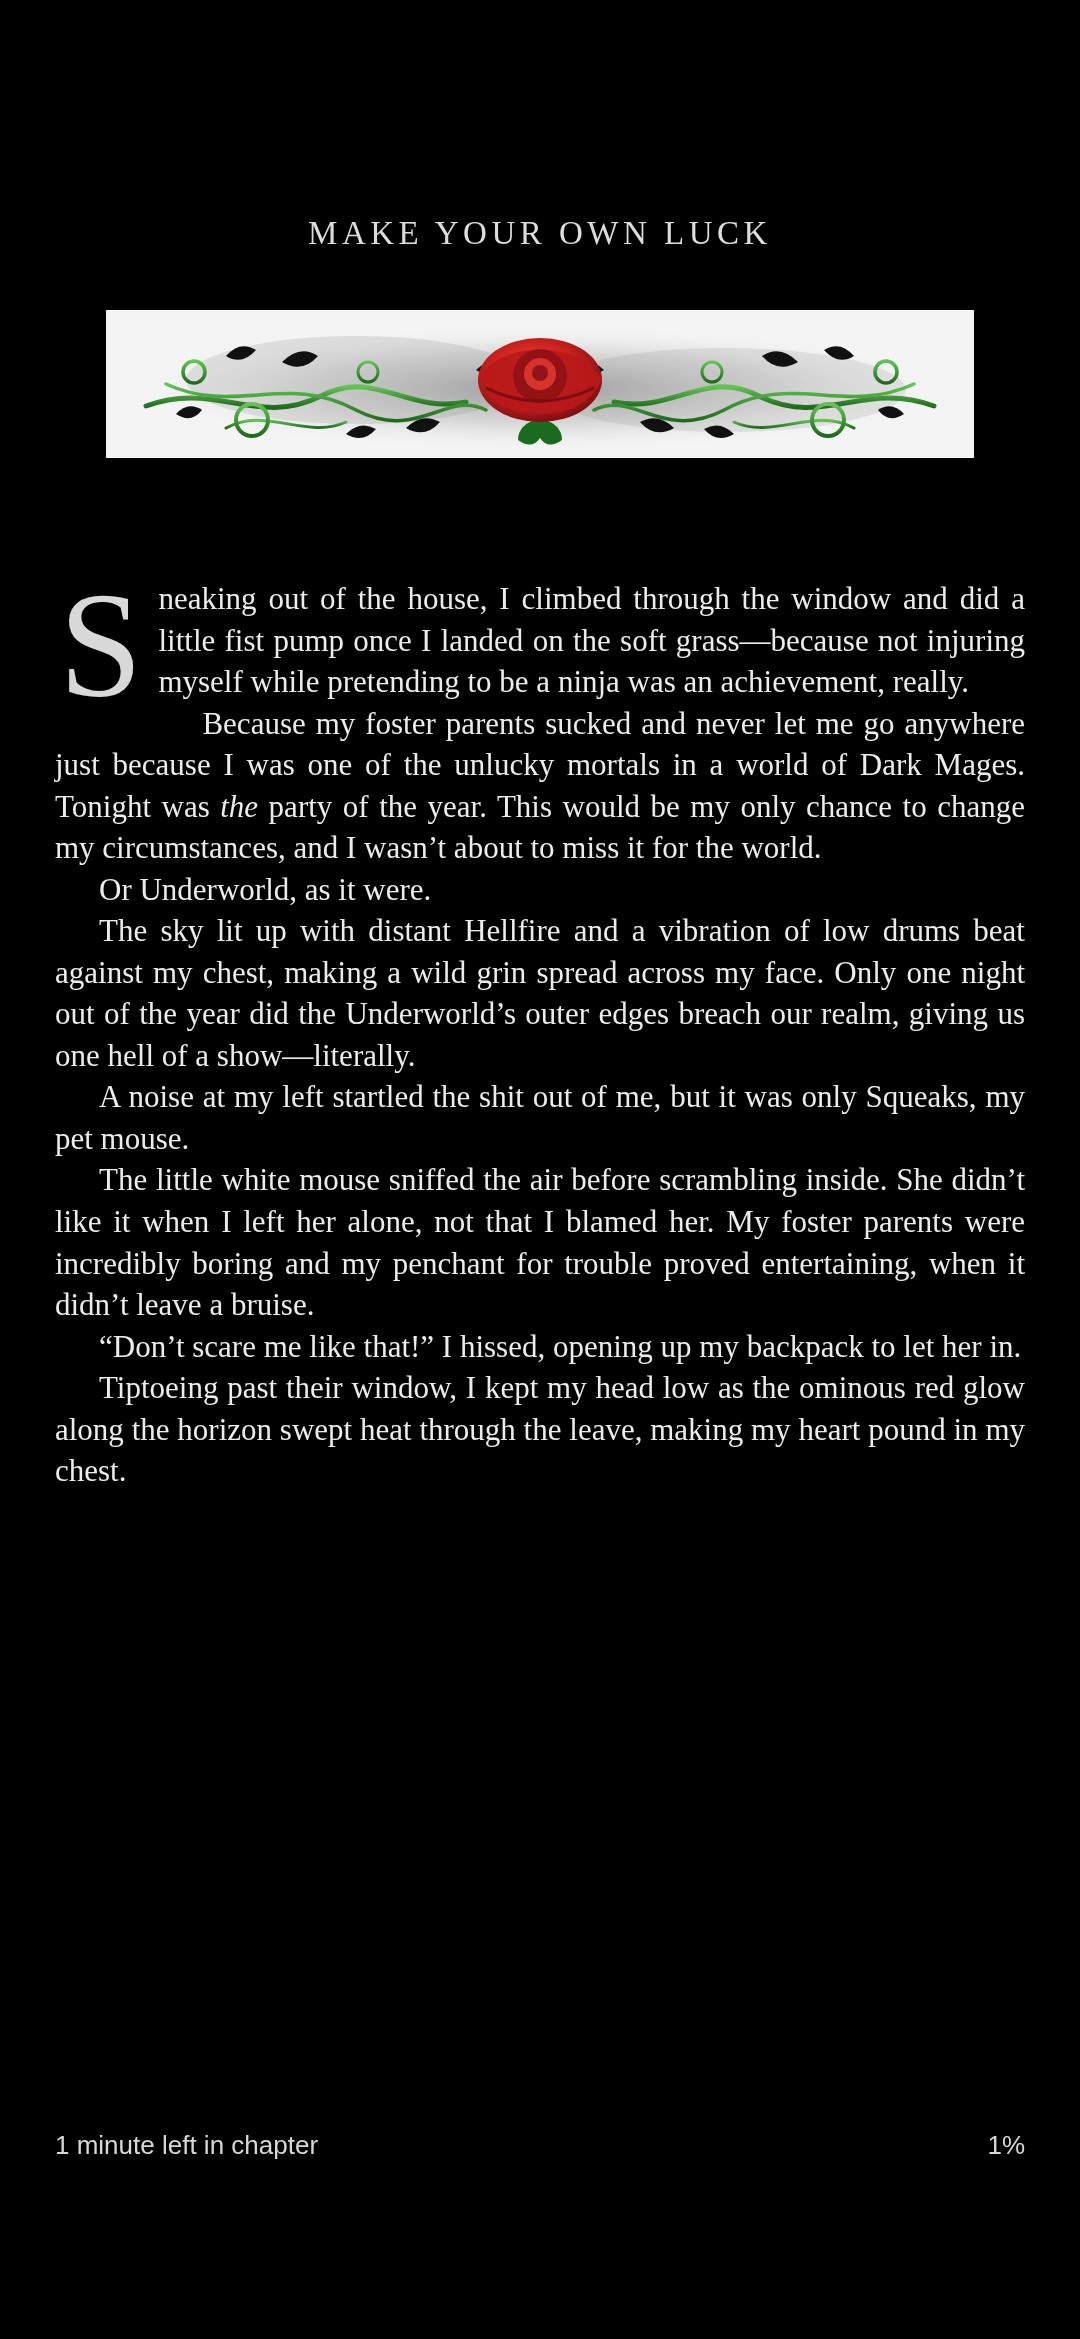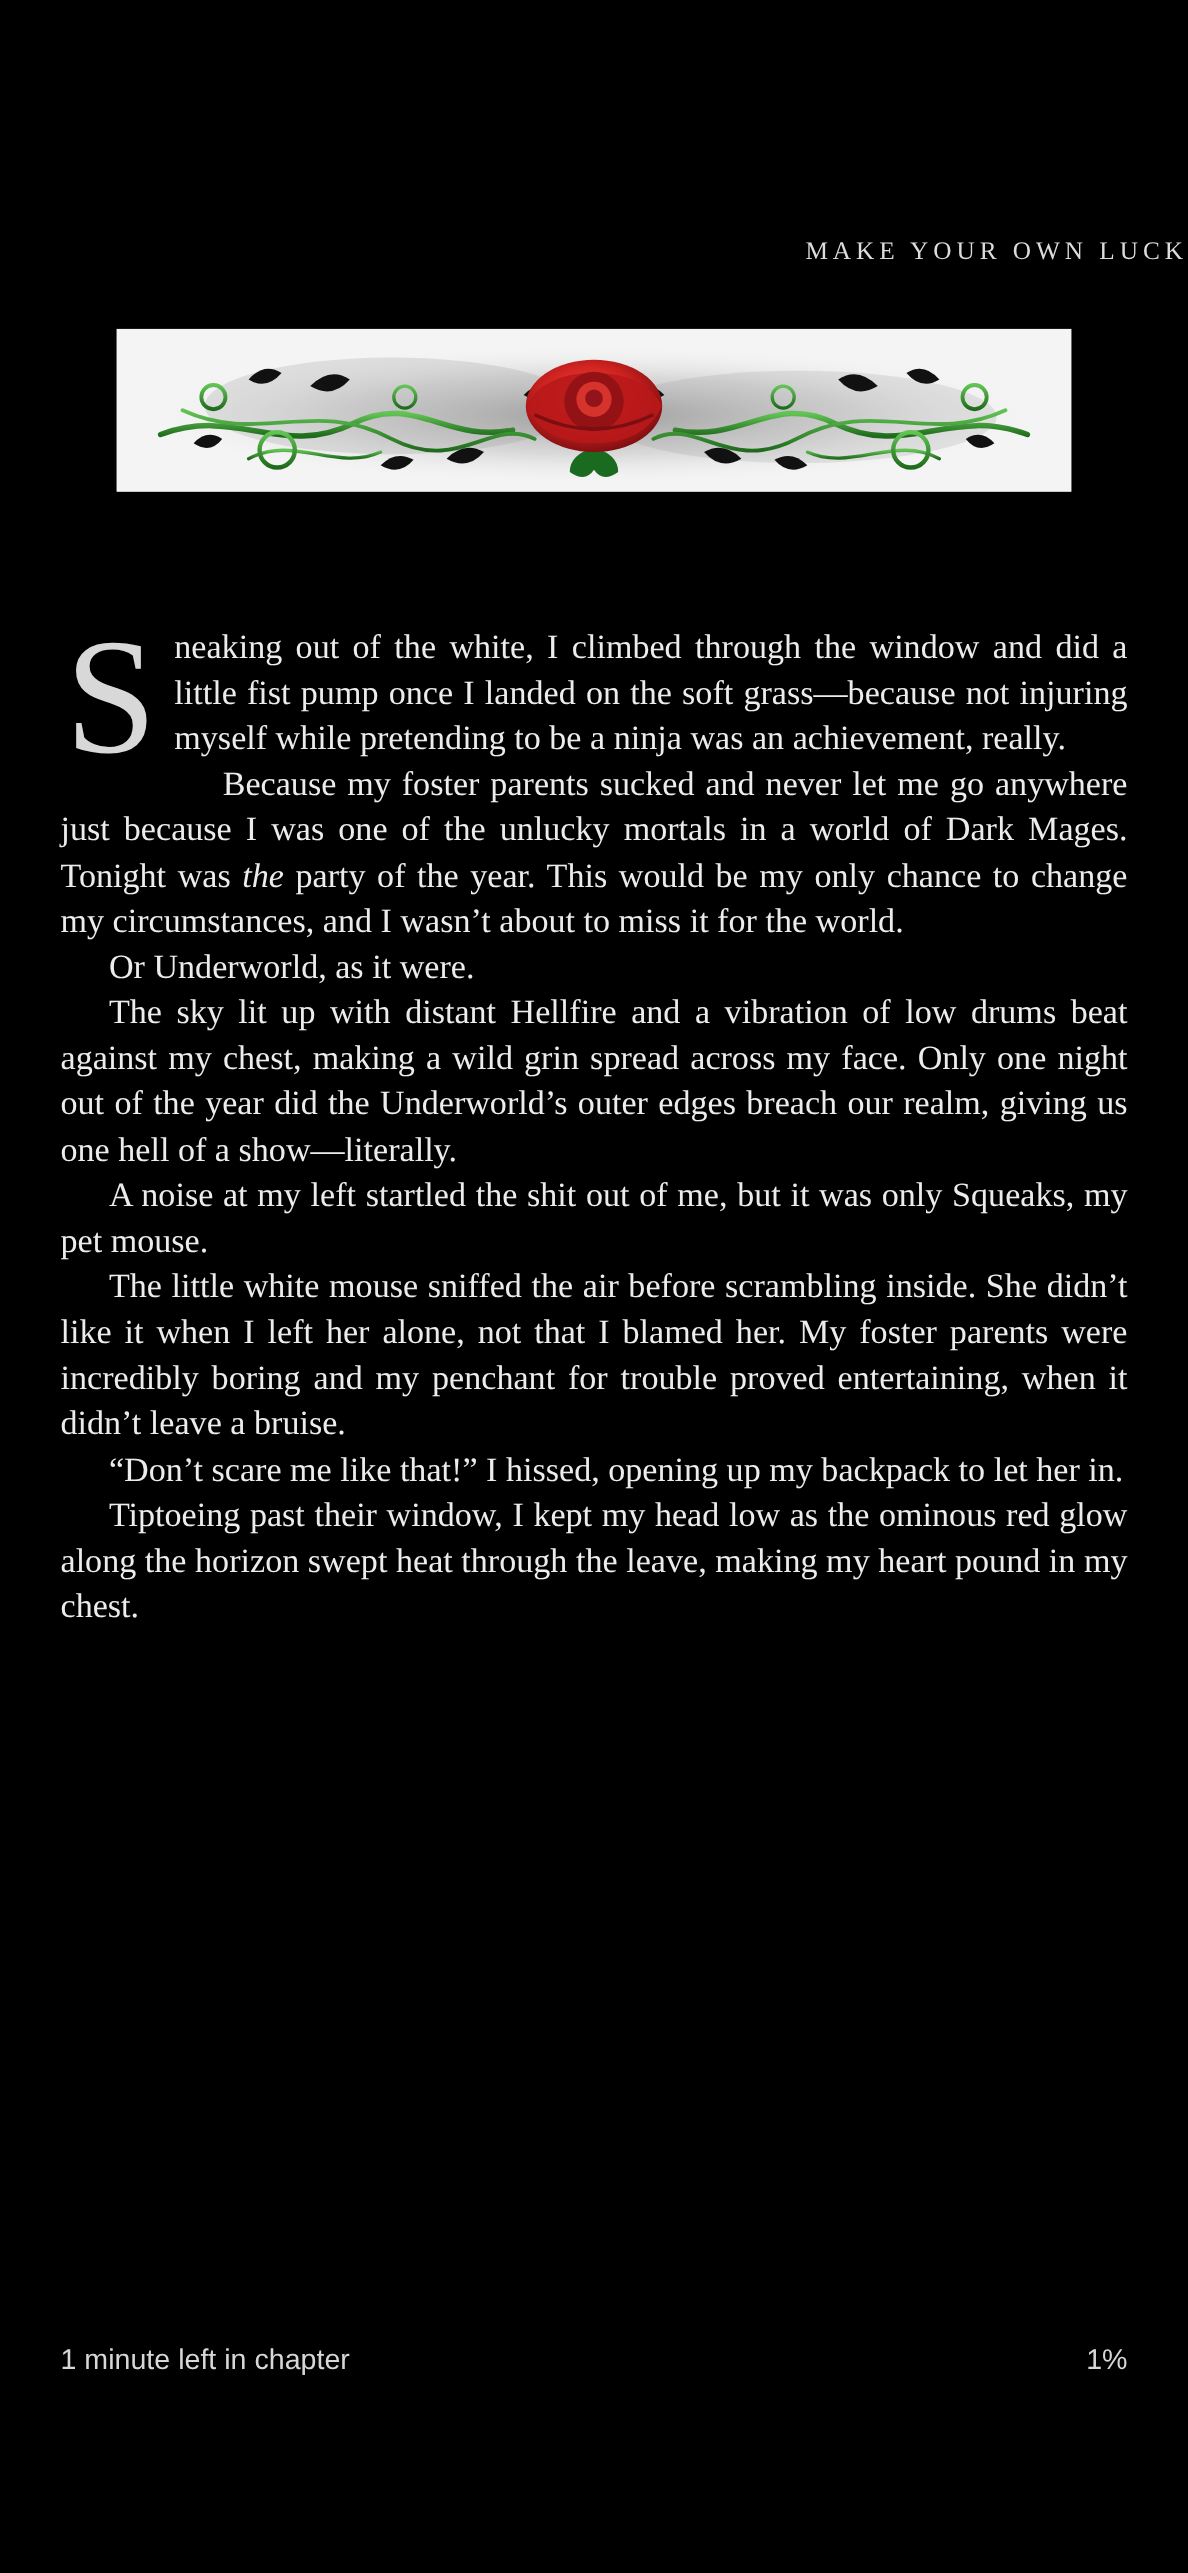--- a/index.html
+++ b/index.html
@@ -20,23 +20,23 @@
   .page {
     position: absolute;
     inset: 0;
     background: #000000;
     display: flex;
     flex-direction: column;
   }
 
   .chapter-title {
     margin-top: 215px;
-    text-align: right;
+    text-align: center;
     font-family: "Liberation Serif", serif;
-    font-size: 23px;
+    font-size: 33px;
     letter-spacing: 4.5px;
     color: #dcdcdc;
     font-weight: 400;
   }
 
   .ornament-wrap {
     margin: 58px auto 0 auto;
     width: 868px;
     height: 148px;
     background: #f4f4f4;
@@ -159,21 +159,21 @@
         <path d="M372 70 q16 -30 62 -30 q46 0 62 30 q-16 34 -62 34 q-46 0 -62 -34z" fill="#b8181a" opacity="0.9"></path>
         <circle cx="434" cy="66" r="27" fill="#8d1014" opacity="0.85"></circle>
         <circle cx="434" cy="64" r="16" fill="#d6332c"></circle>
         <circle cx="434" cy="63" r="8" fill="#93131a"></circle>
         <path d="M380 78 q54 26 108 0" stroke="#7a0e12" stroke-width="3" fill="none"></path>
       </g>
     </svg>
   </div>
 
   <div class="body-text">
-    <p class="first"><span class="dropcap">S</span><span>neaking out of the white, I climbed through the window and did a little fist pump once I landed on the soft grass—because not injuring myself while pretending to be a ninja was an achievement, really.</span></p>
+    <p class="first"><span class="dropcap">S</span><span>neaking out of the house, I climbed through the window and did a little fist pump once I landed on the soft grass—because not injuring myself while pretending to be a ninja was an achievement, really.</span></p>
     <p>Because my foster parents sucked and never let me go anywhere just because I was one of the unlucky mortals in a world of Dark Mages. Tonight was <em>the</em> party of the year. This would be my only chance to change my circumstances, and I wasn’t about to miss it for the world.</p>
     <p>Or Underworld, as it were.</p>
     <p>The sky lit up with distant Hellfire and a vibration of low drums beat against my chest, making a wild grin spread across my face. Only one night out of the year did the Underworld’s outer edges breach our realm, giving us one hell of a show—literally.</p>
     <p>A noise at my left startled the shit out of me, but it was only Squeaks, my pet mouse.</p>
     <p>The little white mouse sniffed the air before scrambling inside. She didn’t like it when I left her alone, not that I blamed her. My foster parents were incredibly boring and my penchant for trouble proved entertaining, when it didn’t leave a bruise.</p>
     <p>“Don’t scare me like that!” I hissed, opening up my backpack to let her in.</p>
     <p>Tiptoeing past their window, I kept my head low as the ominous red glow along the horizon swept heat through the leave, making my heart pound in my chest.</p>
   </div>
 
   <div class="footer">

